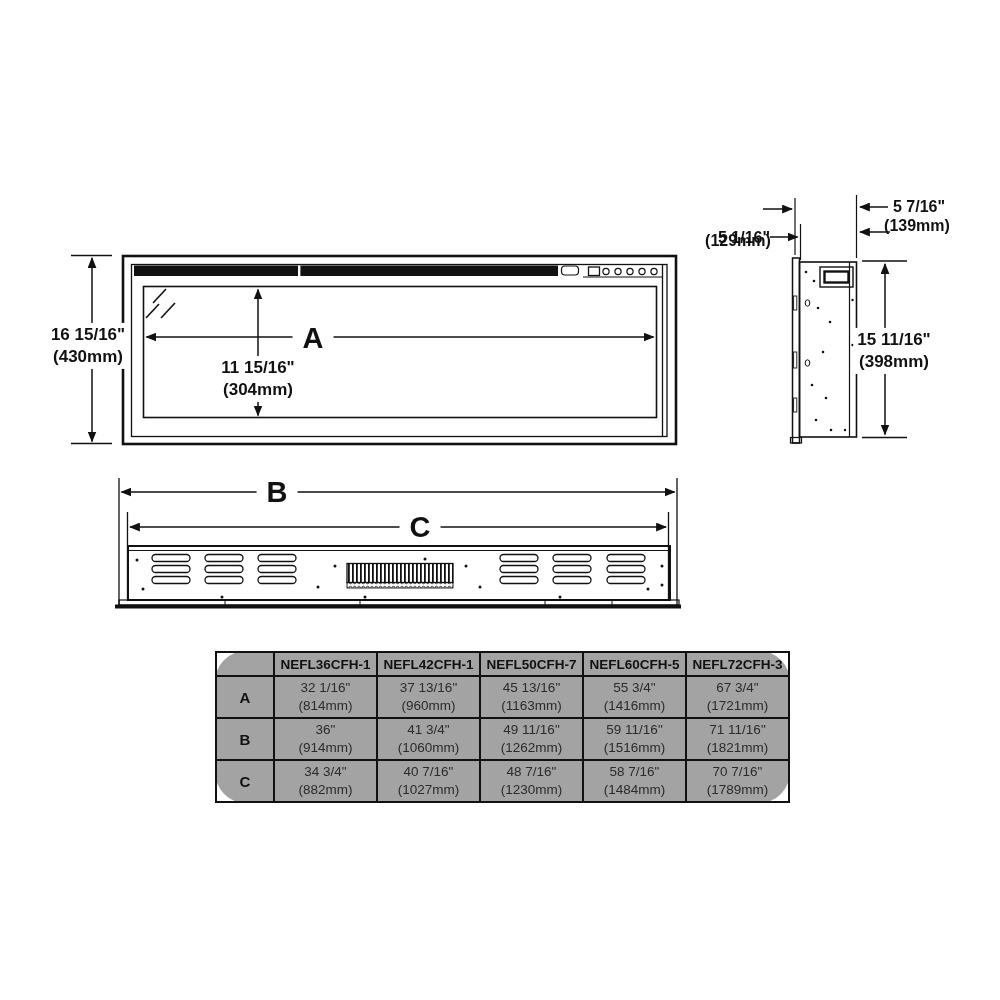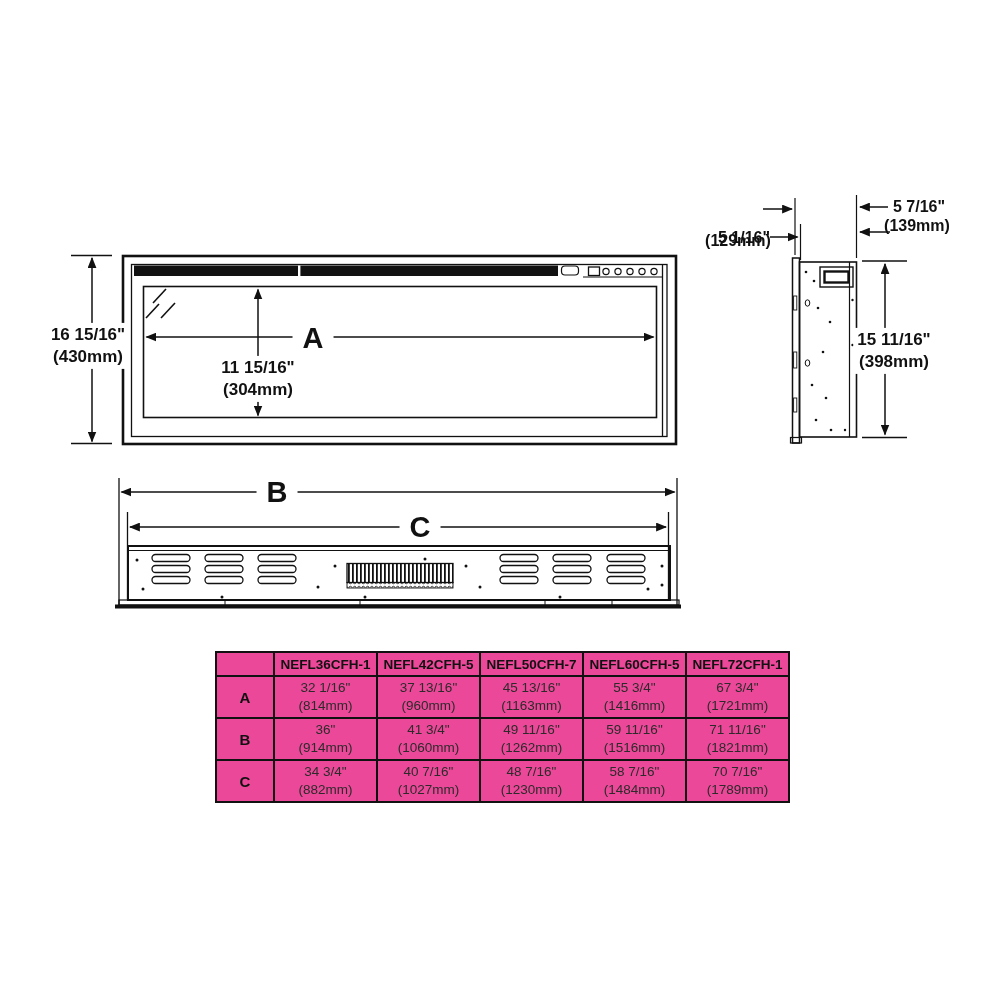--- a/index.html
+++ b/index.html
@@ -12,21 +12,21 @@
     position:absolute;transform:translate(-50%,-50%);
     background:#fff;text-align:center;font-weight:bold;
     font-size:17px;line-height:1.3;padding:1px 4px;white-space:nowrap;color:#111;
   }
   .lbl.small{font-size:16px;}
   .lbl.letter{font-size:29px;line-height:1;padding:0 10px;}
   .lbl.nobg{background:transparent;}
   
   #spec-table{
     position:absolute;left:215px;top:651px;width:573px;height:143px;
-    border-collapse:collapse;table-layout:fixed;background:#ec4899;
+    border-collapse:collapse;table-layout:fixed;background:#a3a3a3;border-radius:31px;
   }
   #spec-table th,#spec-table td{
     border:2px solid #111;text-align:center;vertical-align:middle;padding:0;
   }
   #spec-table thead th{font-size:13.5px;font-weight:bold;height:22px;color:#111;}
   #spec-table tbody th{font-size:15px;font-weight:bold;color:#111;}
   #spec-table tbody td{font-size:13.5px;font-weight:normal;color:#2b2b2b;line-height:1.32;height:40px;}
 </style>
 </head>
 <body>
@@ -216,24 +216,24 @@
         <col style="width:103px">
         <col style="width:103px">
         <col style="width:103px">
         <col style="width:103px">
         <col style="width:103px">
     </colgroup>
     <thead>
       <tr>
           <th></th>
           <th>NEFL36CFH-1</th>
-          <th>NEFL42CFH-5</th>
+          <th>NEFL42CFH-1</th>
           <th>NEFL50CFH-7</th>
           <th>NEFL60CFH-5</th>
-          <th>NEFL72CFH-1</th>
+          <th>NEFL72CFH-3</th>
         </tr>
     </thead>
     <tbody>
         <tr>
           <th>A</th>
           <td>
             <div>32 1/16"</div>
             <div>(814mm)</div>
           </td>
           <td>

